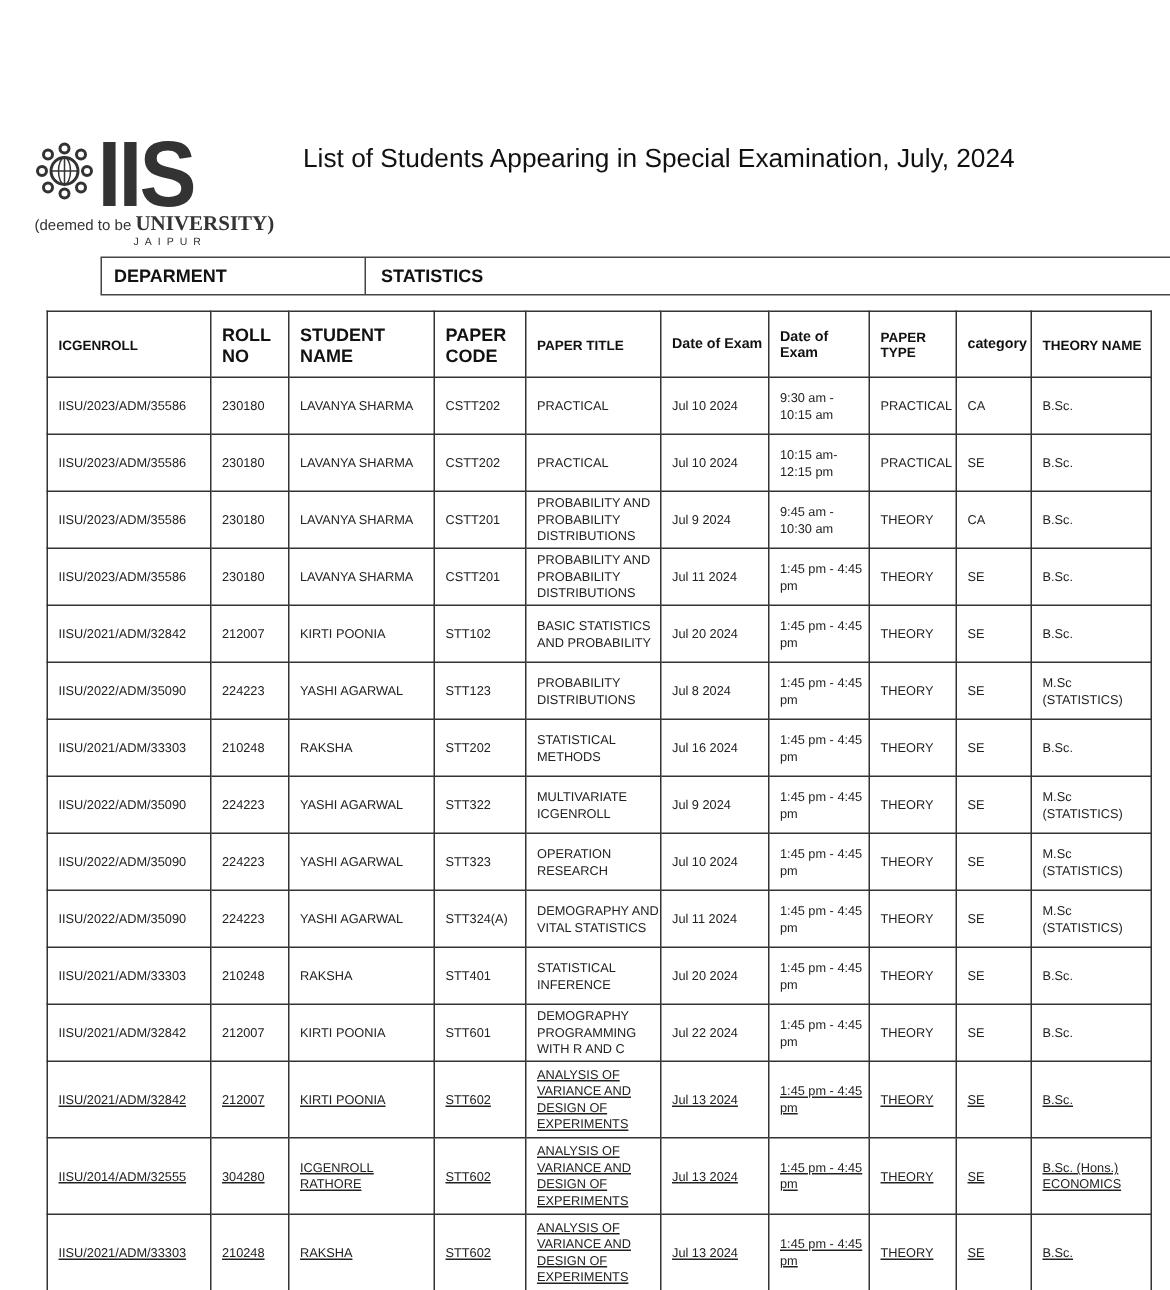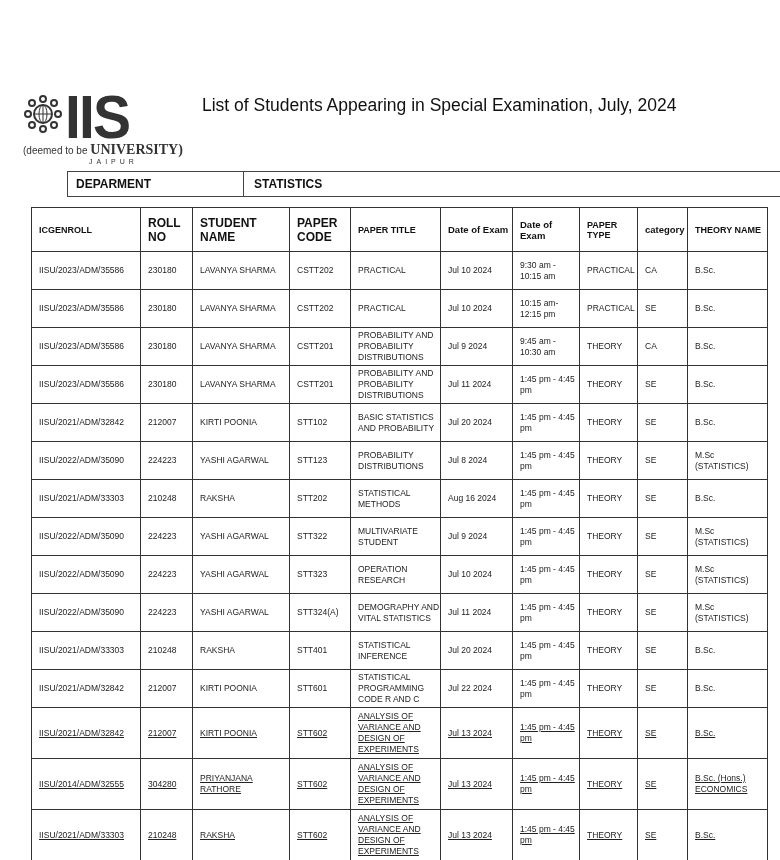--- a/index.html
+++ b/index.html
@@ -158,32 +158,32 @@
         <td>THEORY</td>
         <td>SE</td>
         <td>M.Sc (STATISTICS)</td>
       </tr>
       <tr class="r38">
         <td>IISU/2021/ADM/33303</td>
         <td>210248</td>
         <td>RAKSHA</td>
         <td>STT202</td>
         <td>STATISTICAL METHODS</td>
-        <td>Aug 16 2024</td>
+        <td>Jul 16 2024</td>
         <td>1:45 pm - 4:45 pm</td>
         <td>THEORY</td>
         <td>SE</td>
         <td>B.Sc.</td>
       </tr>
       <tr class="r38">
         <td>IISU/2022/ADM/35090</td>
         <td>224223</td>
         <td>YASHI AGARWAL</td>
         <td>STT322</td>
-        <td>MULTIVARIATE STUDENT</td>
+        <td>MULTIVARIATE ICGENROLL</td>
         <td>Jul  9 2024</td>
         <td>1:45 pm - 4:45 pm</td>
         <td>THEORY</td>
         <td>SE</td>
         <td>M.Sc (STATISTICS)</td>
       </tr>
       <tr class="r38">
         <td>IISU/2022/ADM/35090</td>
         <td>224223</td>
         <td>YASHI AGARWAL</td>
@@ -217,21 +217,21 @@
         <td>1:45 pm - 4:45 pm</td>
         <td>THEORY</td>
         <td>SE</td>
         <td>B.Sc.</td>
       </tr>
       <tr class="r38">
         <td>IISU/2021/ADM/32842</td>
         <td>212007</td>
         <td>KIRTI POONIA</td>
         <td>STT601</td>
-        <td>STATISTICAL PROGRAMMING CODE R AND C</td>
+        <td>DEMOGRAPHY PROGRAMMING WITH R AND C</td>
         <td>Jul 22 2024</td>
         <td>1:45 pm - 4:45 pm</td>
         <td>THEORY</td>
         <td>SE</td>
         <td>B.Sc.</td>
       </tr>
       <tr class="r52">
         <td>IISU/2021/ADM/32842</td>
         <td>212007</td>
         <td>KIRTI POONIA</td>
@@ -239,21 +239,21 @@
         <td>ANALYSIS OF VARIANCE AND DESIGN OF EXPERIMENTS</td>
         <td>Jul 13 2024</td>
         <td>1:45 pm - 4:45 pm</td>
         <td>THEORY</td>
         <td>SE</td>
         <td>B.Sc.</td>
       </tr>
       <tr class="r52">
         <td>IISU/2014/ADM/32555</td>
         <td>304280</td>
-        <td>PRIYANJANA RATHORE</td>
+        <td>ICGENROLL RATHORE</td>
         <td>STT602</td>
         <td>ANALYSIS OF VARIANCE AND DESIGN OF EXPERIMENTS</td>
         <td>Jul 13 2024</td>
         <td>1:45 pm - 4:45 pm</td>
         <td>THEORY</td>
         <td>SE</td>
         <td>B.Sc. (Hons.) ECONOMICS</td>
       </tr>
       <tr class="r52">
         <td>IISU/2021/ADM/33303</td>

